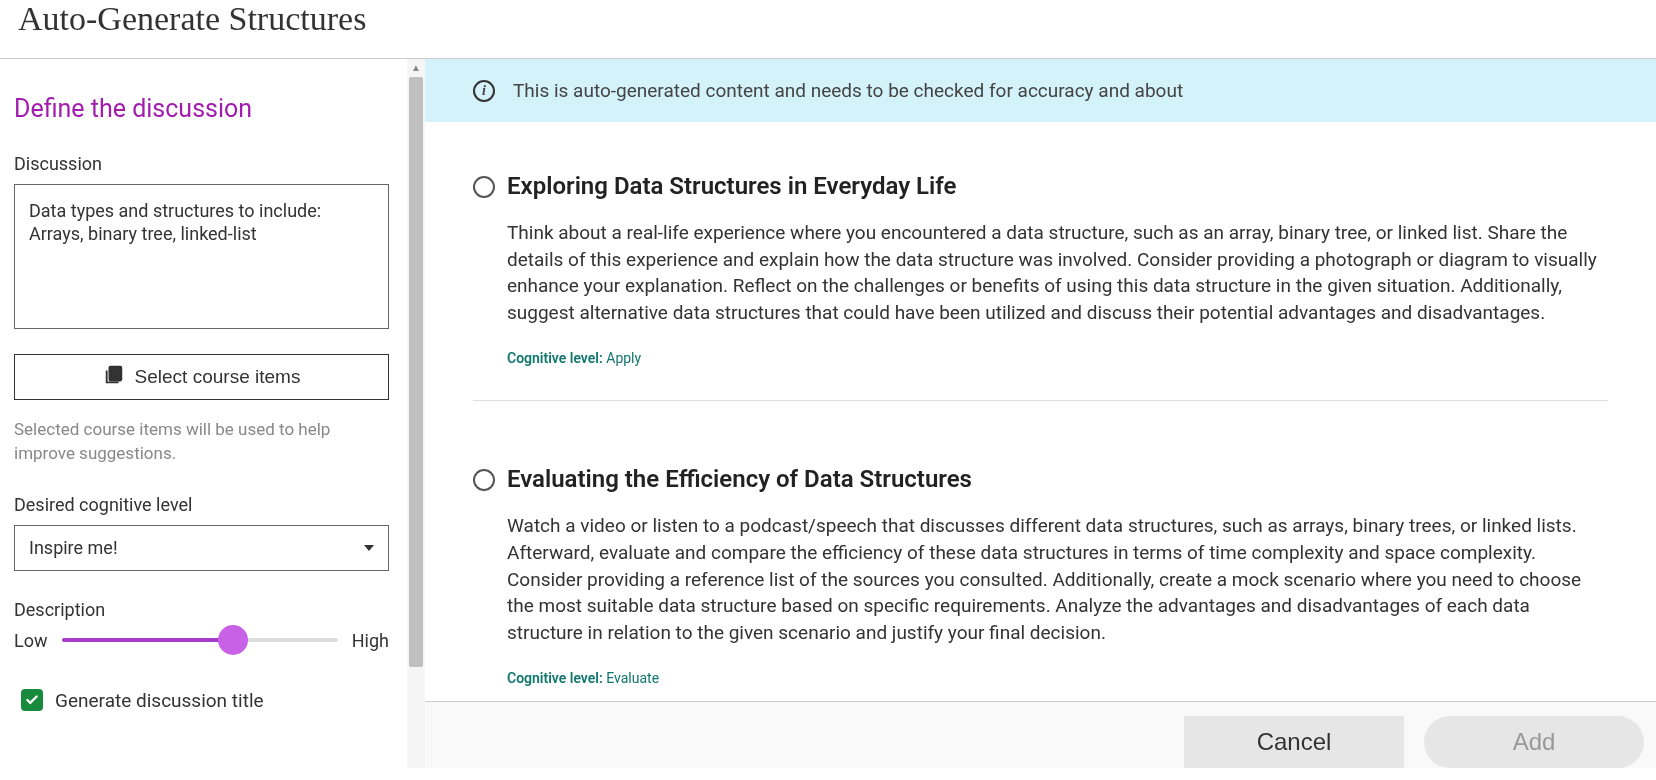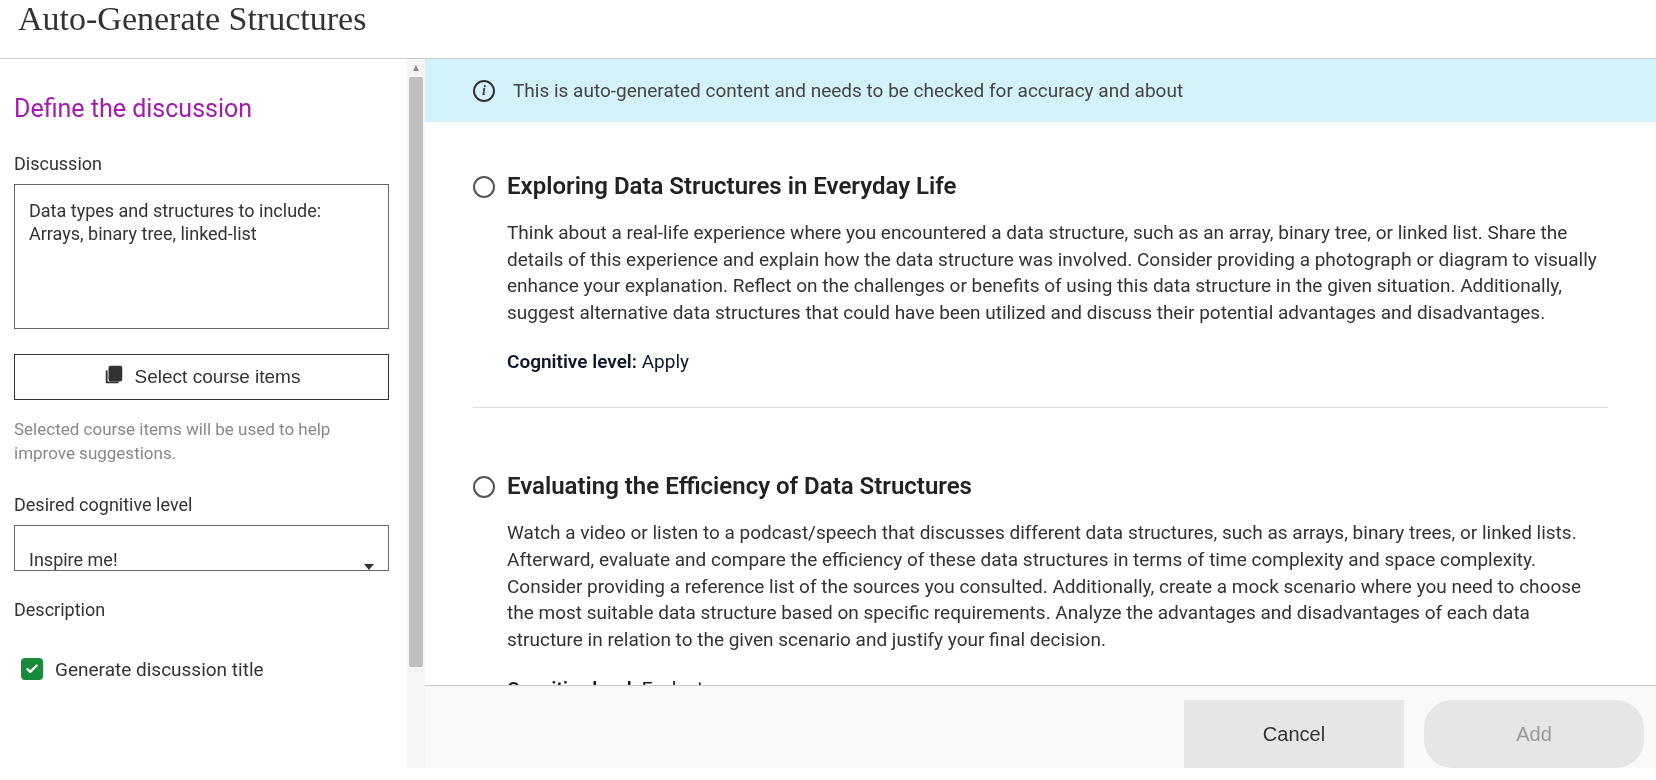--- a/index.html
+++ b/index.html
@@ -99,21 +99,21 @@
   }
   .field-block { margin-top: 28px; }
   .select {
     width: 100%;
     height: 46px;
     border: 1px solid #666;
     padding: 0 14px;
     font-size: 18px;
     color: #333;
     display: flex;
-    align-items: flex-end;
+    align-items: center;
     justify-content: space-between;
     cursor: pointer;
     background: #fff;
   }
   .select .caret {
     width: 0; height: 0;
     border-left: 5px solid transparent;
     border-right: 5px solid transparent;
     border-top: 6px solid #333;
   }
@@ -232,37 +232,37 @@
     color: #222;
     margin-bottom: 20px;
   }
   .result-desc {
     font-size: 19px;
     color: #333;
     line-height: 1.4;
     margin-bottom: 24px;
   }
   .cog-level {
-    font-size: 19px;
-    color: #0f172a;
+    font-size: 14px;
+    color: #0f766e;
   }
   .cog-level .label { font-weight: 600; }
 
   .footer {
     border-top: 1px solid #ccc;
     background: #f9f9f9;
     display: flex;
     justify-content: flex-end;
     gap: 20px;
     padding: 14px 12px 0 0;
   }
   .footer-btn {
     width: 220px;
-    height: 68px;
-    font-size: 20px;
+    height: 52px;
+    font-size: 24px;
     display: flex;
     align-items: center;
     justify-content: center;
     background: #e6e6e6;
     color: #333;
     border: none;
     cursor: pointer;
   }
   .footer-btn.add { color: #999; border-radius: 28px; }
 
@@ -300,20 +300,28 @@
       <div class="field-block">
         <label class="field-label">Desired cognitive level</label>
         <div class="select">
           <span>Inspire me!</span>
           <span class="caret"></span>
         </div>
       </div>
 
       <div class="field-block">
         <label class="field-label">Description</label>
+        <div class="slider-row">
+          <span class="slider-label">Low</span>
+          <div class="slider-track">
+            <div class="slider-fill"></div>
+            <div class="slider-thumb"></div>
+          </div>
+          <span class="slider-label">High</span>
+        </div>
       </div>
 
       <div class="checkbox-row">
         <div class="checkbox">
           <svg width="14" height="14" viewBox="0 0 24 24" fill="none" stroke="#fff" stroke-width="4" stroke-linecap="round" stroke-linejoin="round">
               <polyline points="20 6 9 17 4 12"></polyline>
             </svg>
         </div>
         <span class="checkbox-label">Generate discussion title</span>
       </div>

